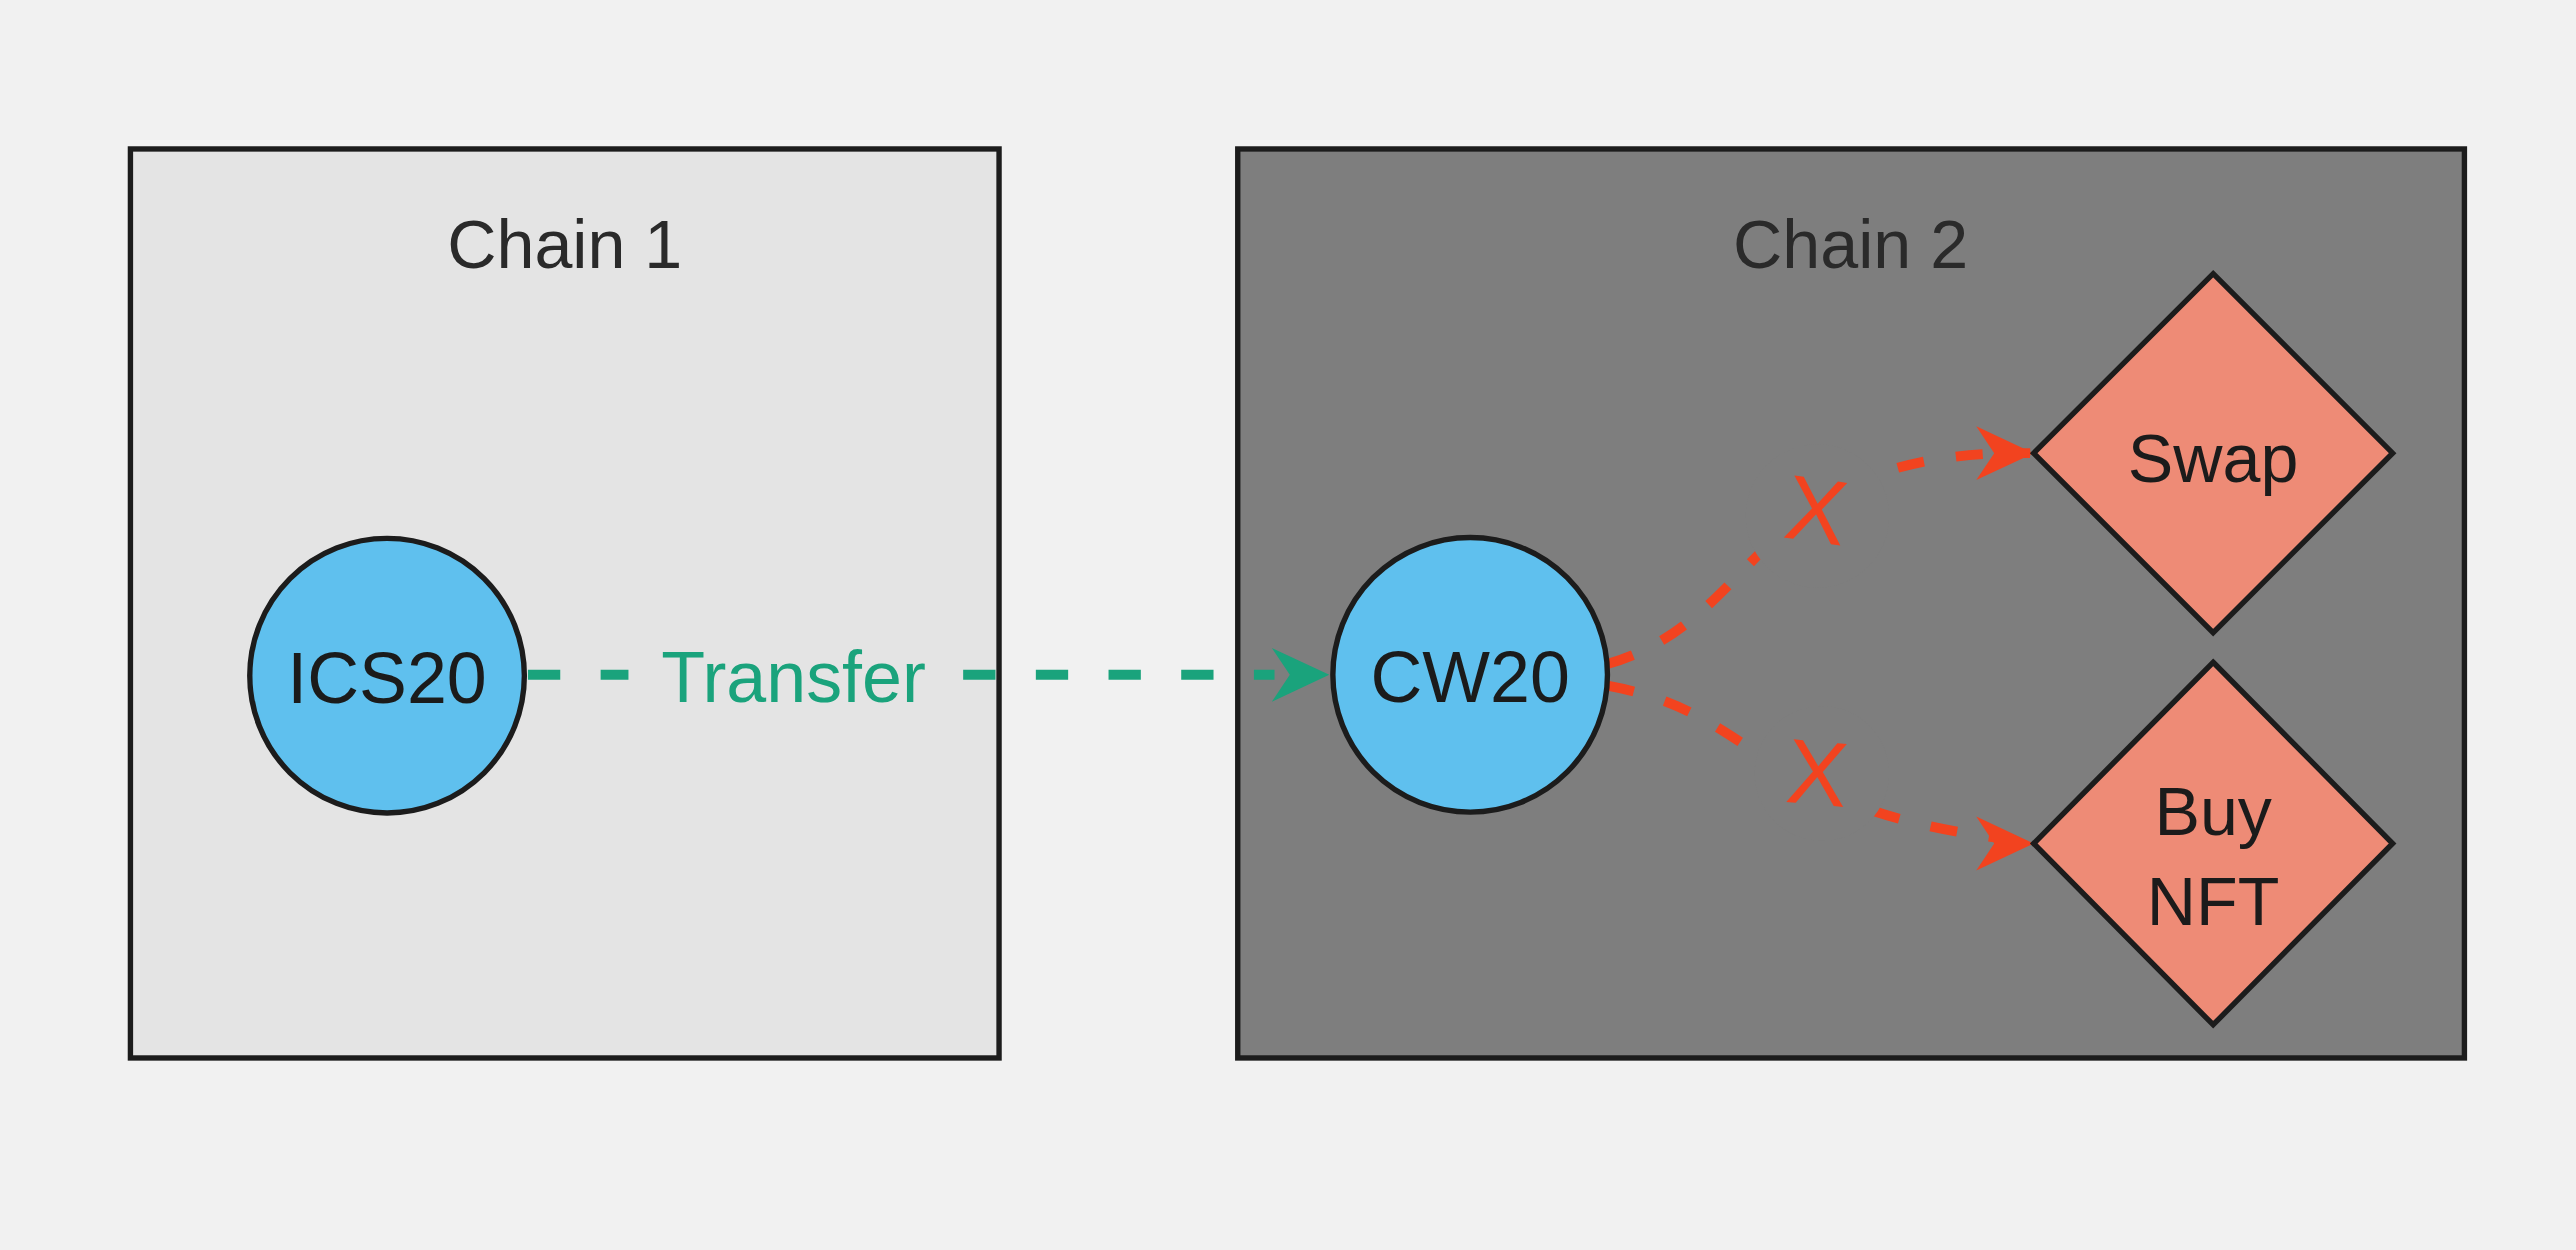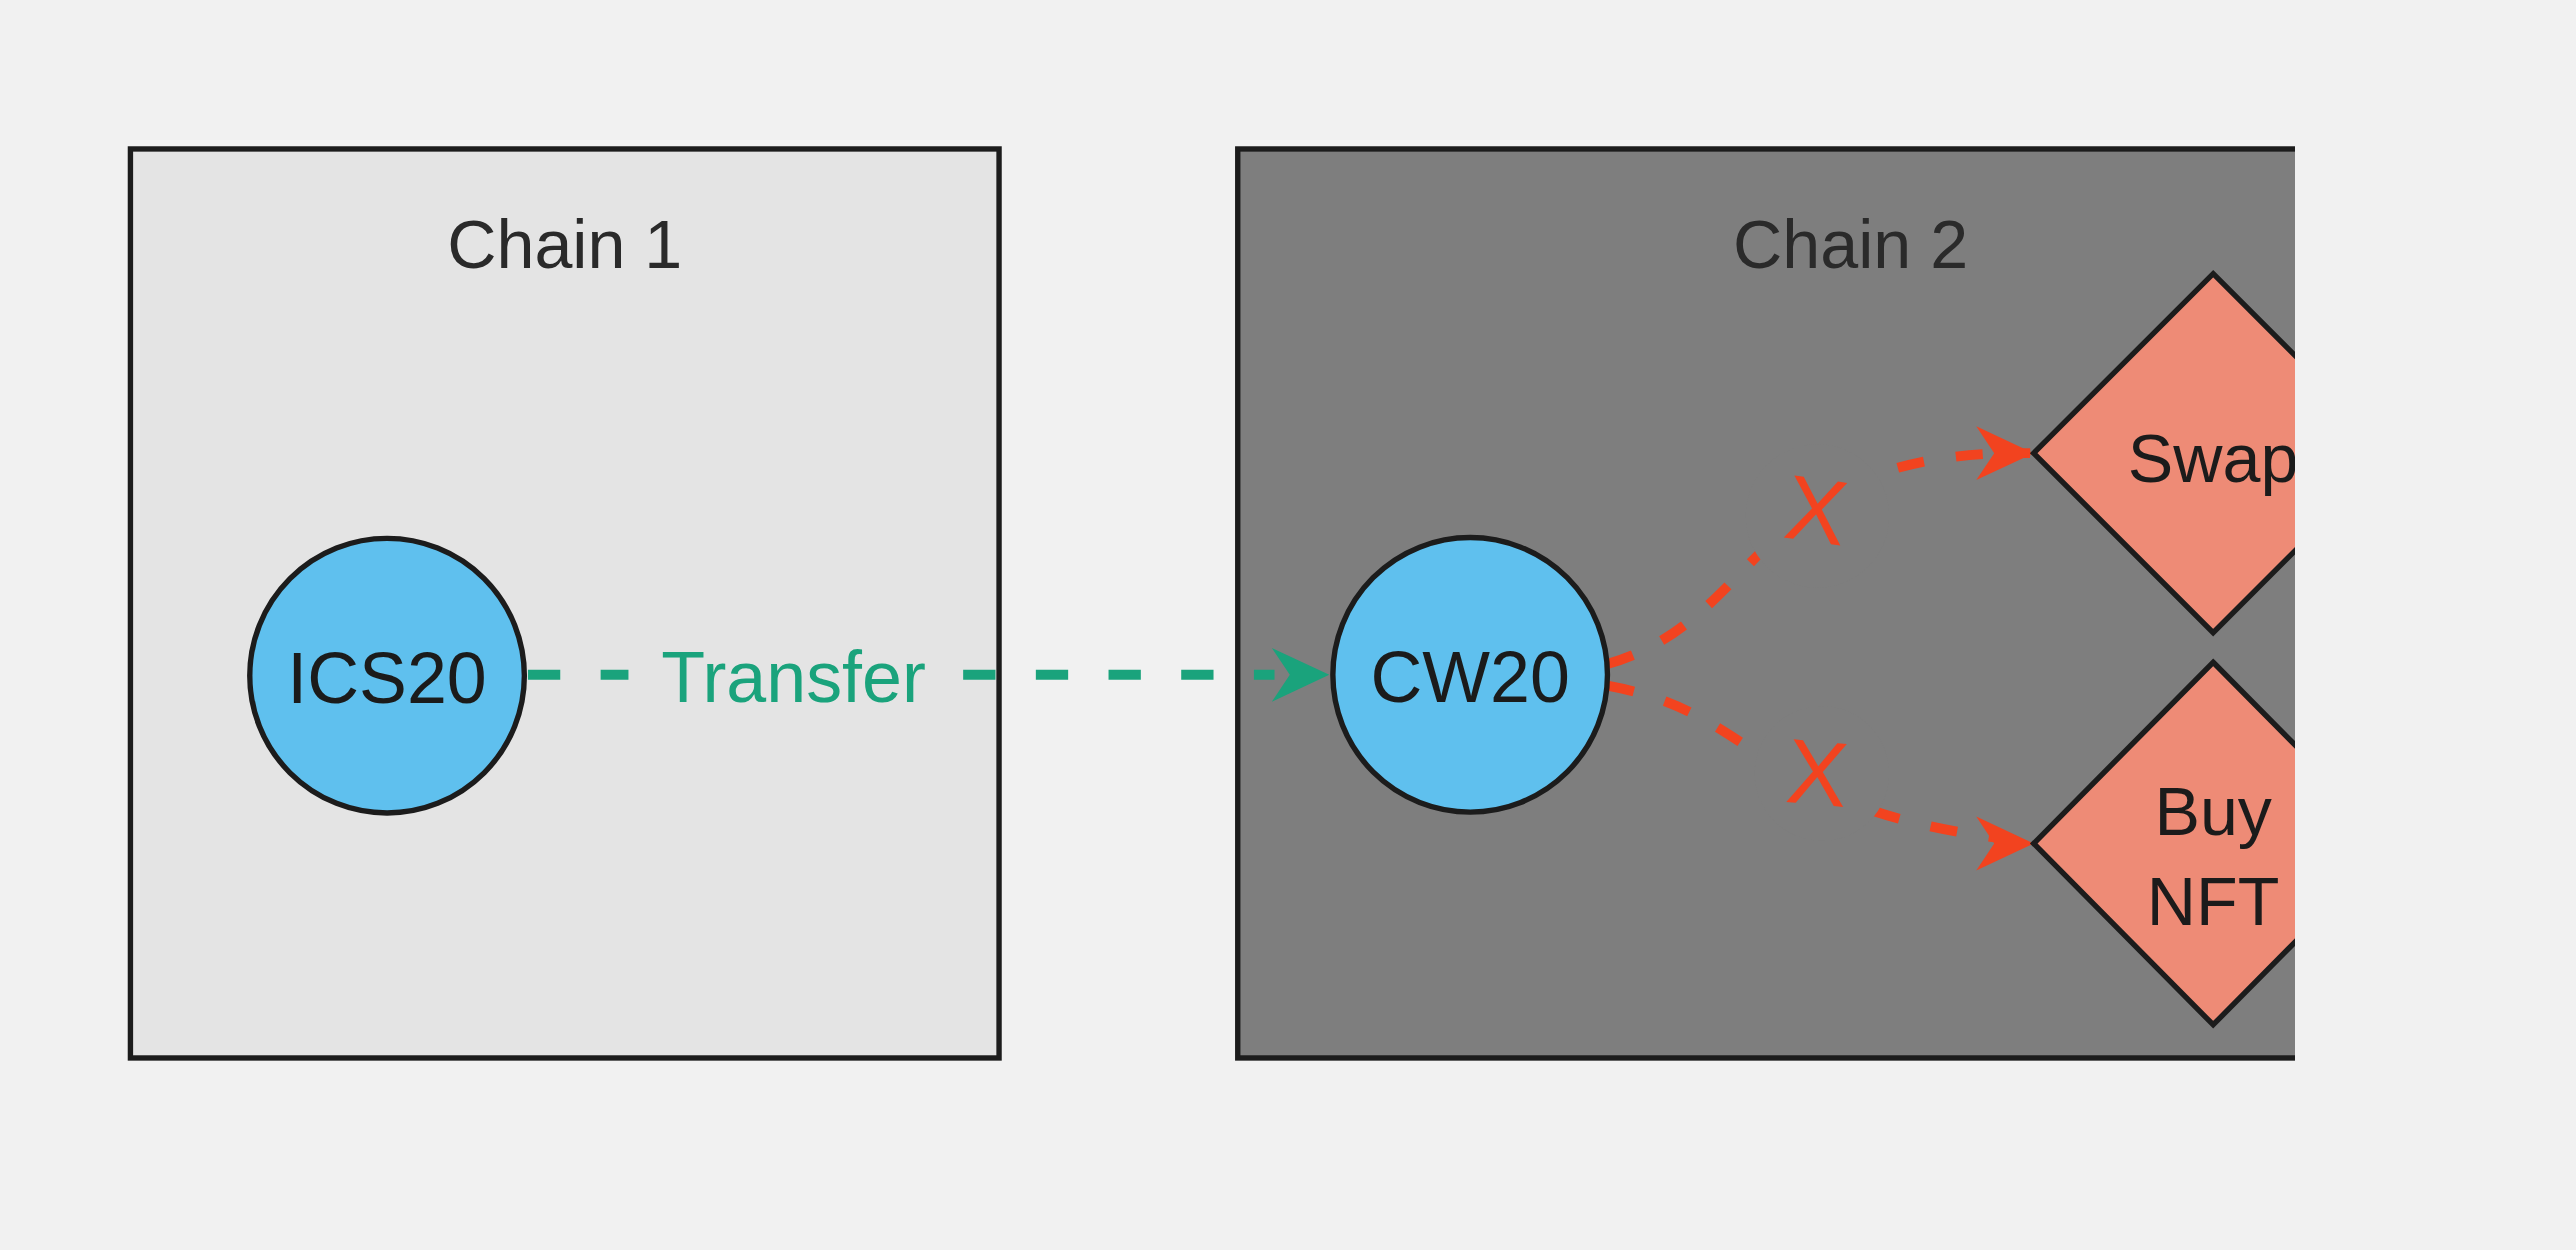--- a/index.html
+++ b/index.html
@@ -2,21 +2,21 @@
 <html style="font-size:14.4px"><head>
 <meta charset="utf-8">
 <style>
   html, body {
     margin: 0;
     padding: 0;
     background: #f1f1f1;
   }
   .stage {
     position: relative;
-    width: 2295px;
+    width: 2576px;
     height: 1250px;
     overflow: hidden;
     font-family: "Liberation Sans", "DejaVu Sans", sans-serif;
   }
   svg { display: block; }
   text {
     font-family: "Liberation Sans", "DejaVu Sans", sans-serif;
   }
   .box-title   { font-size: 76px; }
   .node-label  { font-size: 80px; }

